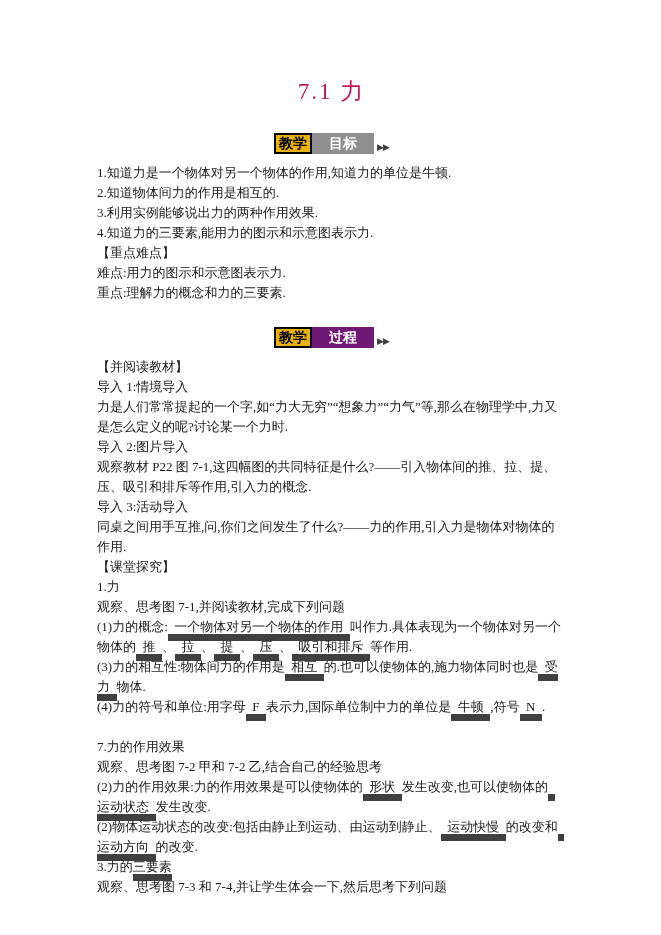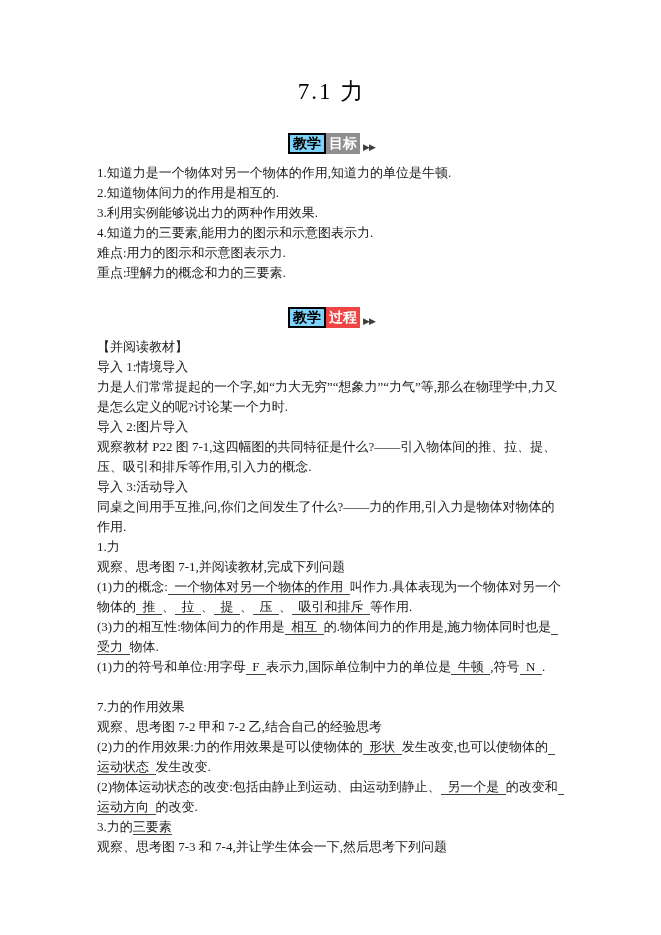--- a/index.html
+++ b/index.html
@@ -28,90 +28,92 @@
     font-weight: 400;
   }
   .section-header {
     display: flex;
     justify-content: center;
     align-items: flex-end;
     margin: 24px 0 9px 0;
   }
   .hdr-box {
     border: 2px solid #000000;
-    background: #7dd3fc;
+    background: #eab308;
     color: #000000;
     font-weight: bold;
     font-size: 14px;
     line-height: 17px;
     padding: 0 3px;
   }
   .hdr-tab {
     color: #ffffff;
     font-weight: bold;
     font-size: 14px;
     line-height: 21px;
-    padding: 0 3px;
+    padding: 0 17px;
   }
   .hdr-arrows {
     font-size: 9px;
     letter-spacing: -1px;
     margin-left: 3px;
     line-height: 13px;
     color: #3d3d3d;
   }
   p.line {
     margin: 0;
     font-size: 13px;
     line-height: 20px;
     white-space: pre-wrap;
     word-break: break-all;
   }
   .blank {
-    border-bottom: 1px solid #404040;
+    border-bottom: 7px solid #404040;
   }
   .gap {
     height: 20px;
   }
 </style>
 </head>
 <body>
 
 <div class="doc">
-  <h1 class="title" style="color: #000000;">7.1 力</h1>
+  <h1 class="title" style="color: #be185d;">7.1 力</h1>
   <div>
       <div class="section-header">
         <span class="hdr-box">教学</span>
         <span class="hdr-tab" style="background: rgb(143, 143, 143); color: rgb(255, 255, 255);">目标</span>
         <span class="hdr-arrows">▶▶</span>
       </div>
       <p class="line"><span>1.知道力是一个物体对另一个物体的作用,知道力的单位是牛顿.</span></p>
       <p class="line"><span>2.知道物体间力的作用是相互的.</span></p>
       <p class="line"><span>3.利用实例能够说出力的两种作用效果.</span></p>
       <p class="line"><span>4.知道力的三要素,能用力的图示和示意图表示力.</span></p>
+      <p class="line"><span>【重点难点】</span></p>
       <p class="line"><span>难点:用力的图示和示意图表示力.</span></p>
       <p class="line"><span>重点:理解力的概念和力的三要素.</span></p>
       <div class="section-header">
         <span class="hdr-box">教学</span>
-        <span class="hdr-tab" style="background: #ef4444; color: rgb(255, 255, 255); text-align: right;">过程</span>
+        <span class="hdr-tab" style="background: #701a75; color: rgb(255, 255, 255); text-align: right;">过程</span>
         <span class="hdr-arrows">▶▶</span>
       </div>
       <p class="line"><span>【并阅读教材】</span></p>
       <p class="line"><span>导入 1:情境导入</span></p>
       <p class="line"><span>力是人们常常提起的一个字,如“力大无穷”“想象力”“力气”等,那么在物理学中,力又是怎么定义的呢?讨论某一个力时.</span></p>
       <p class="line"><span>导入 2:图片导入</span></p>
       <p class="line"><span>观察教材 P22 图 7-1,这四幅图的共同特征是什么?——引入物体间的推、拉、提、压、吸引和排斥等作用,引入力的概念.</span></p>
       <p class="line"><span>导入 3:活动导入</span></p>
       <p class="line"><span>同桌之间用手互推,问,你们之间发生了什么?——力的作用,引入力是物体对物体的作用.</span></p>
+      <p class="line"><span>【课堂探究】</span></p>
       <p class="line"><span>1.力</span></p>
       <p class="line"><span>观察、思考图 7-1,并阅读教材,完成下列问题</span></p>
       <p class="line"><span>(1)力的概念:</span><span class="blank">  一个物体对另一个物体的作用  </span><span>叫作力.具体表现为一个物体对另一个物体的</span><span class="blank">  推  </span><span>、</span><span class="blank">  拉  </span><span>、</span><span class="blank">  提  </span><span>、</span><span class="blank">  压  </span><span>、</span><span class="blank">  吸引和排斥  </span><span>等作用.</span></p>
-      <p class="line"><span>(3)力的相互性:物体间力的作用是</span><span class="blank">  相互  </span><span>的.物体间力的作用是,施力物体同时也是</span><span class="blank">  受力  </span><span>物体.</span></p>
-      <p class="line"><span>(1)力的符号和单位:用字母</span><span class="blank">  F  </span><span>表示力,国际单位制中力的单位是</span><span class="blank">  牛顿  </span><span>,符号</span><span class="blank">  N  </span><span>.</span></p>
+      <p class="line"><span>(3)力的相互性:物体间力的作用是</span><span class="blank">  相互  </span><span>的.也可以使物体的,施力物体同时也是</span><span class="blank">  受力  </span><span>物体.</span></p>
+      <p class="line"><span>(4)力的符号和单位:用字母</span><span class="blank">  F  </span><span>表示力,国际单位制中力的单位是</span><span class="blank">  牛顿  </span><span>,符号</span><span class="blank">  N  </span><span>.</span></p>
       <div class="gap"></div>
       <p class="line"><span>7.力的作用效果</span></p>
       <p class="line"><span>观察、思考图 7-2 甲和 7-2 乙,结合自己的经验思考</span></p>
       <p class="line"><span>(2)力的作用效果:力的作用效果是可以使物体的</span><span class="blank">  形状  </span><span>发生改变,也可以使物体的</span><span class="blank">  运动状态  </span><span>发生改变.</span></p>
-      <p class="line"><span>(2)物体运动状态的改变:包括由静止到运动、由运动到静止、</span><span class="blank">  另一个是  </span><span>的改变和</span><span class="blank">  运动方向  </span><span>的改变.</span></p>
+      <p class="line"><span>(2)物体运动状态的改变:包括由静止到运动、由运动到静止、</span><span class="blank">  运动快慢  </span><span>的改变和</span><span class="blank">  运动方向  </span><span>的改变.</span></p>
       <p class="line"><span>3.力的</span><span class="blank">三要素</span></p>
       <p class="line"><span>观察、思考图 7-3 和 7-4,并让学生体会一下,然后思考下列问题</span></p>
     </div>
 </div>
 
 </body></html>

